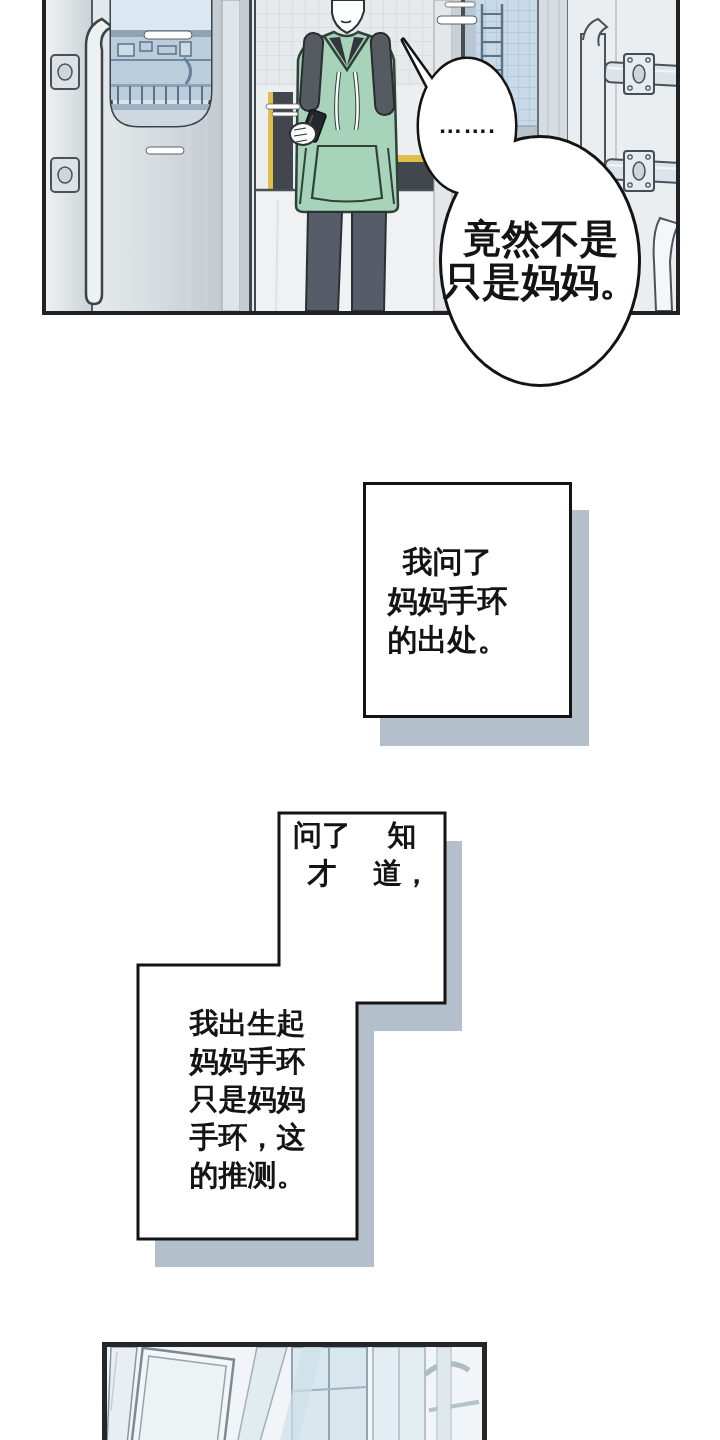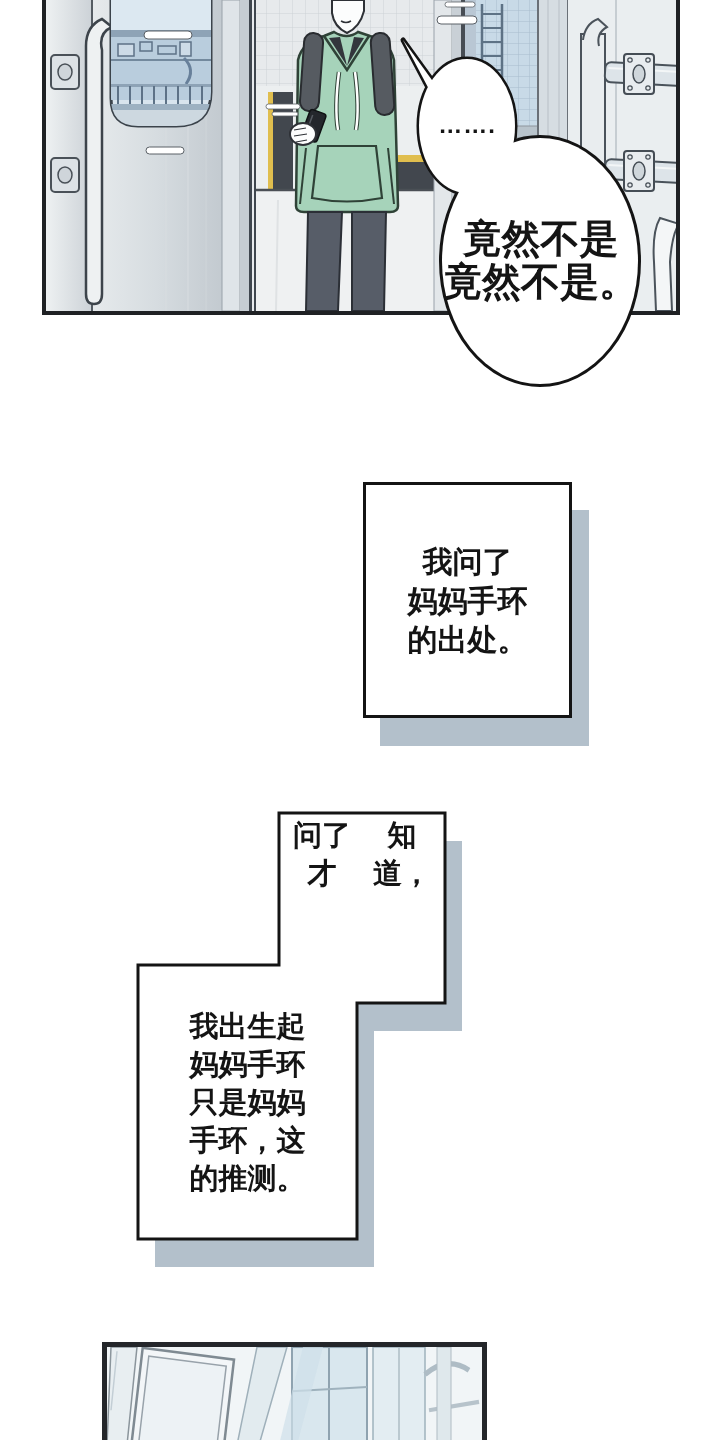--- a/index.html
+++ b/index.html
@@ -15,26 +15,26 @@
   .panel-bottom svg{display:block;width:100%;height:100%;}
   
   .caption-box1{position:absolute;left:363px;top:482px;width:203px;height:230px;background:#ffffff;
              border:3px solid #141414;box-shadow:17px 28px 0 0 #b3c0cb;z-index:2;}
   
   .overlay{position:absolute;left:0;top:0;width:720px;height:1440px;z-index:3;pointer-events:none;}
   
   .txt{position:absolute;z-index:5;color:#141414;font-weight:700;text-align:center;}
   .bubble-small-text{left:417px;top:110px;width:100px;font-size:24px;line-height:30px;letter-spacing:1px;}
   .bubble-large-text{left:441px;top:217px;width:199px;font-size:39px;line-height:43px;}
-  .box1-text{left:366px;top:485px;width:203px;height:230px;font-size:30px;line-height:39px;
+  .box1-text{left:346px;top:485px;width:203px;height:230px;font-size:30px;line-height:39px;
              display:flex;flex-direction:column;justify-content:center;}
   .box2u-text{left:282px;top:816px;width:160px;height:184px;font-size:29px;line-height:38px;
              display:flex;flex-direction:row;justify-content:center;}
   .box2l-text{left:141px;top:968px;width:213px;height:268px;font-size:29px;line-height:38px;
-             display:flex;flex-direction:column;justify-content:center;}
+             display:flex;flex-direction:column;justify-content:center;font-family:Liberation Mono, monospace;}
 </style>
 </head>
 <body>
 
 <div class="page">
 
   <div class="panel-top">
     <svg viewBox="0 0 630 311" preserveAspectRatio="none">
       <defs>
         <linearGradient id="gFrame" x1="0" y1="0" x2="1" y2="0">
@@ -264,21 +264,21 @@
       <path d="M318,26 Q340,8 362,22" stroke="#aebcc5" stroke-width="5" fill="none"></path>
       <path d="M322,60 L372,52" stroke="#b7c3cb" stroke-width="4"></path>
       <rect x="330" y="0" width="14" height="93" fill="#dfe8ec" stroke="#b0bcc4" stroke-width="1"></rect>
     </svg>
   </div>
 
   <div class="txt bubble-small-text">…….</div>
 
   <div class="txt bubble-large-text">
     <div>竟然不是</div>
-    <div>竟然不是。</div>
+    <div>只是妈妈。</div>
   </div>
 
   <div class="txt box1-text">
     <div>我问了</div>
     <div>妈妈手环</div>
     <div>的出处。</div>
   </div>
 
   <div class="txt box2u-text">
     <div>问了才</div>

